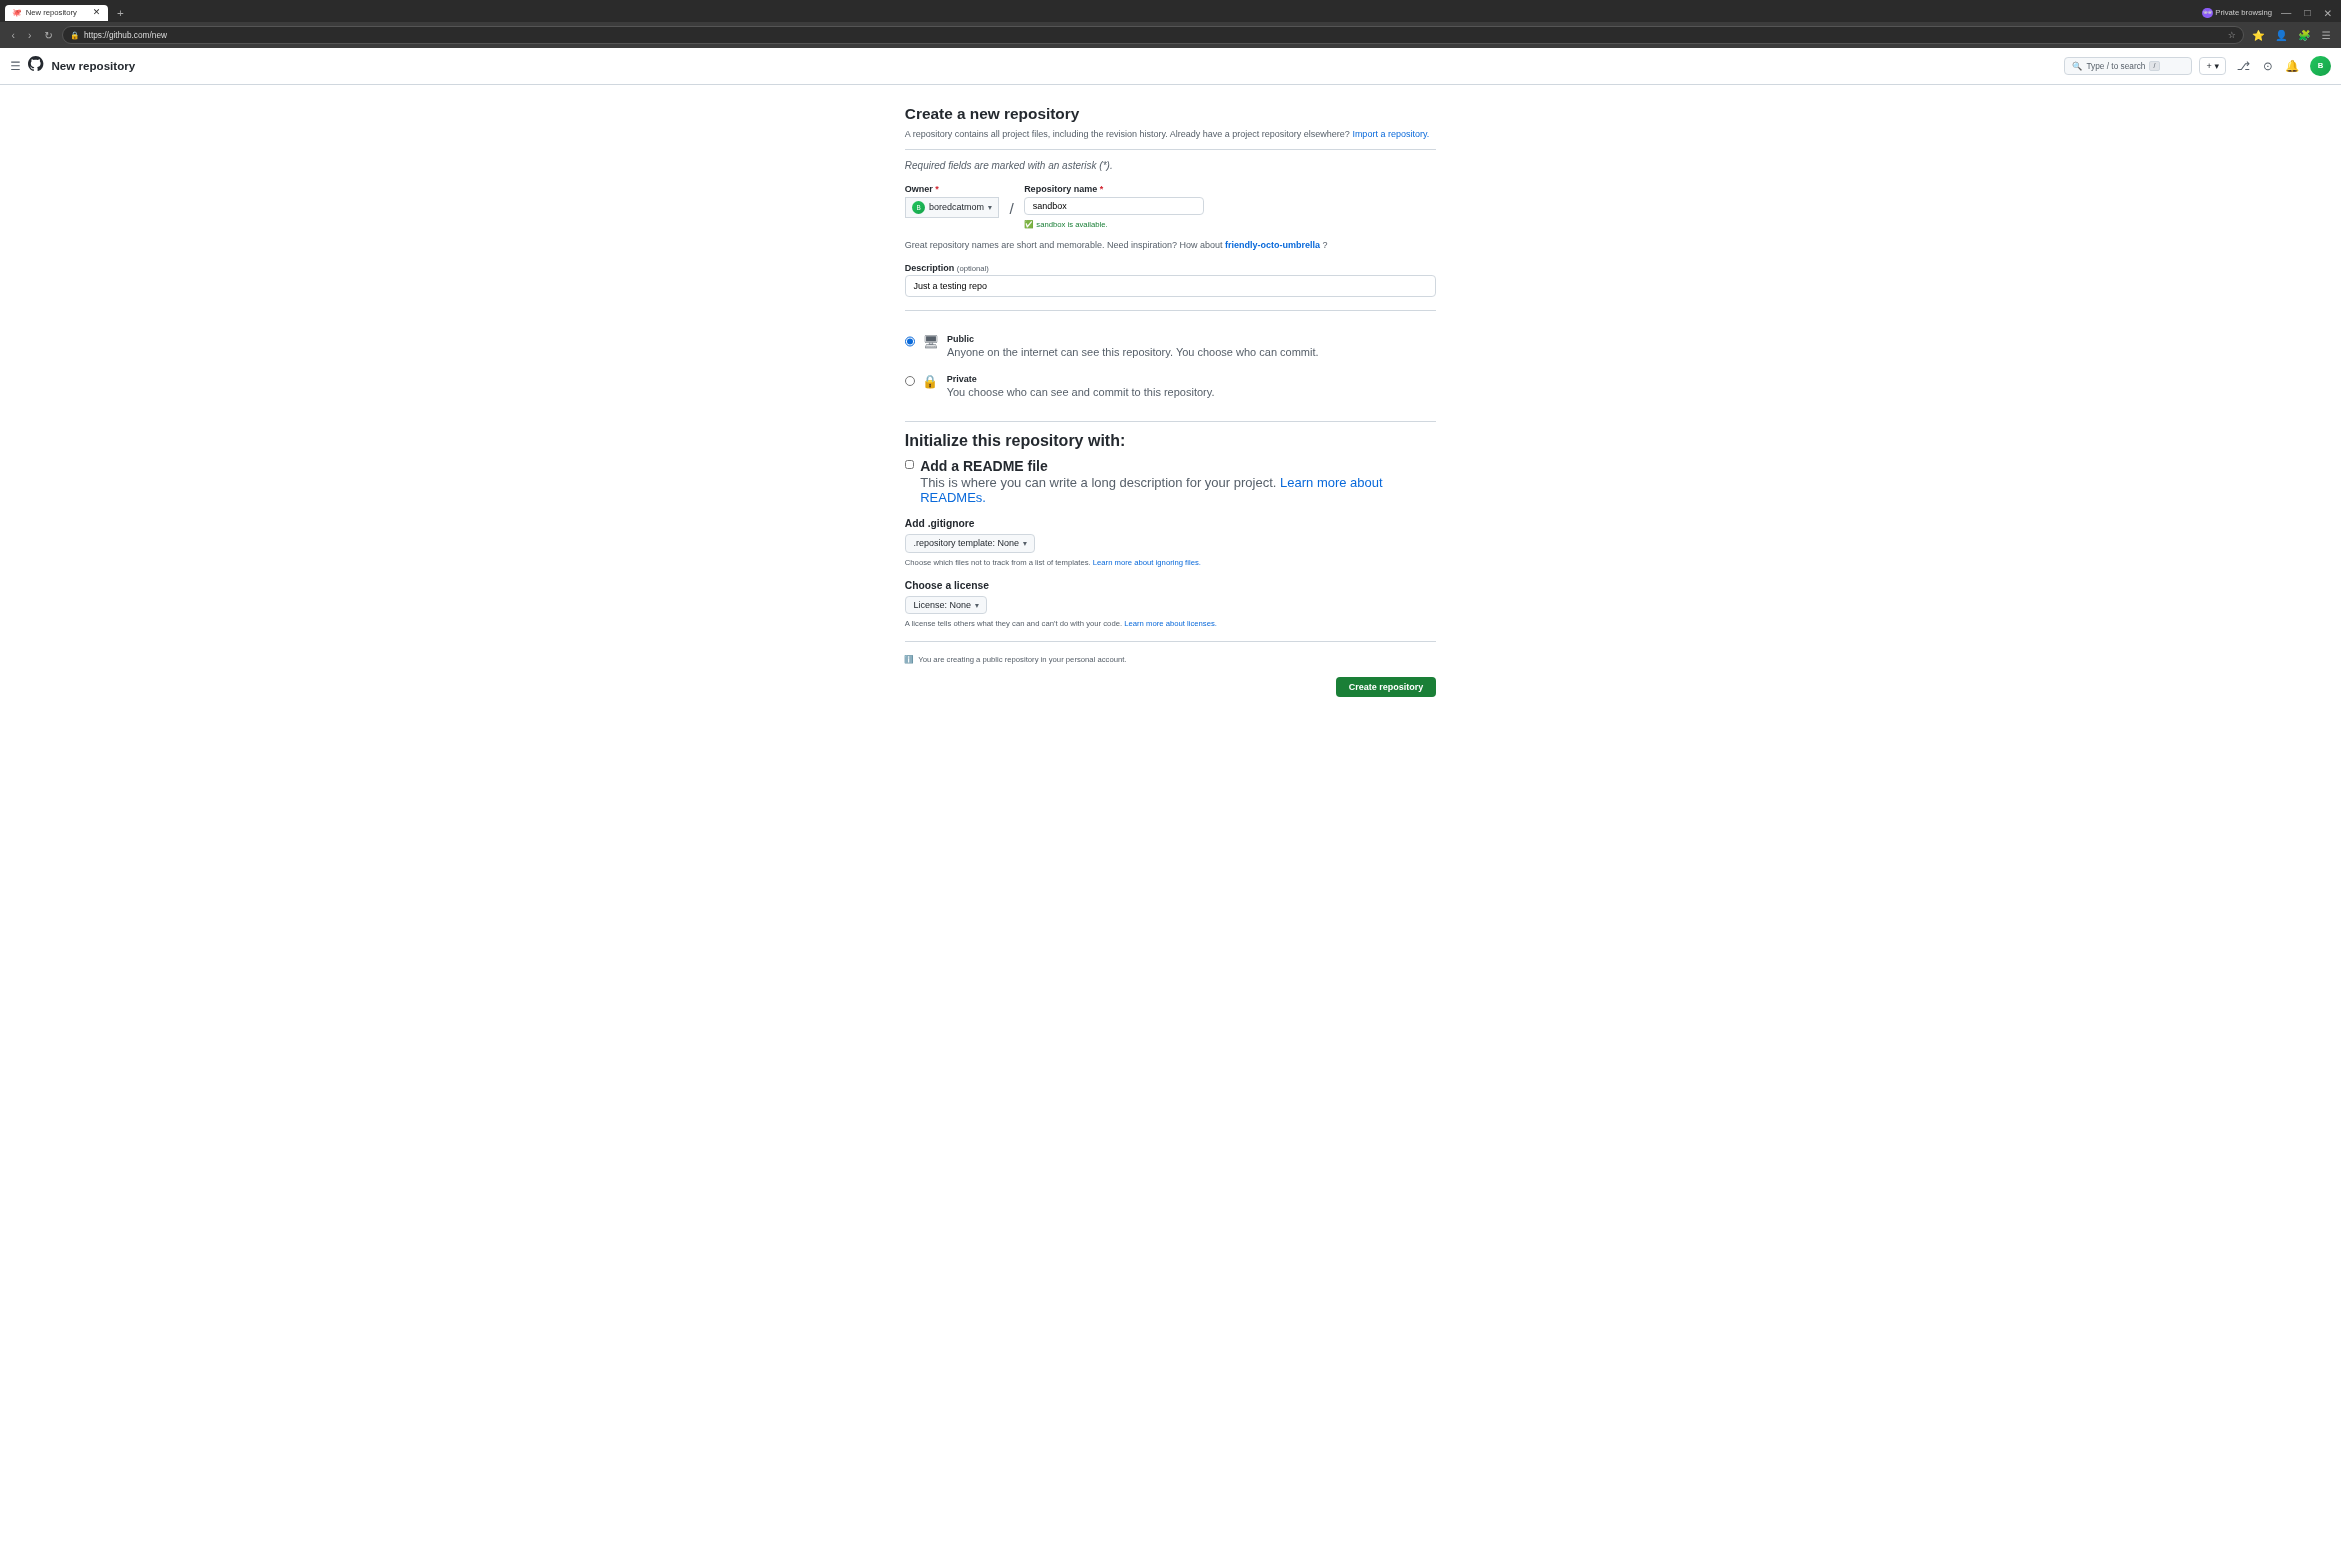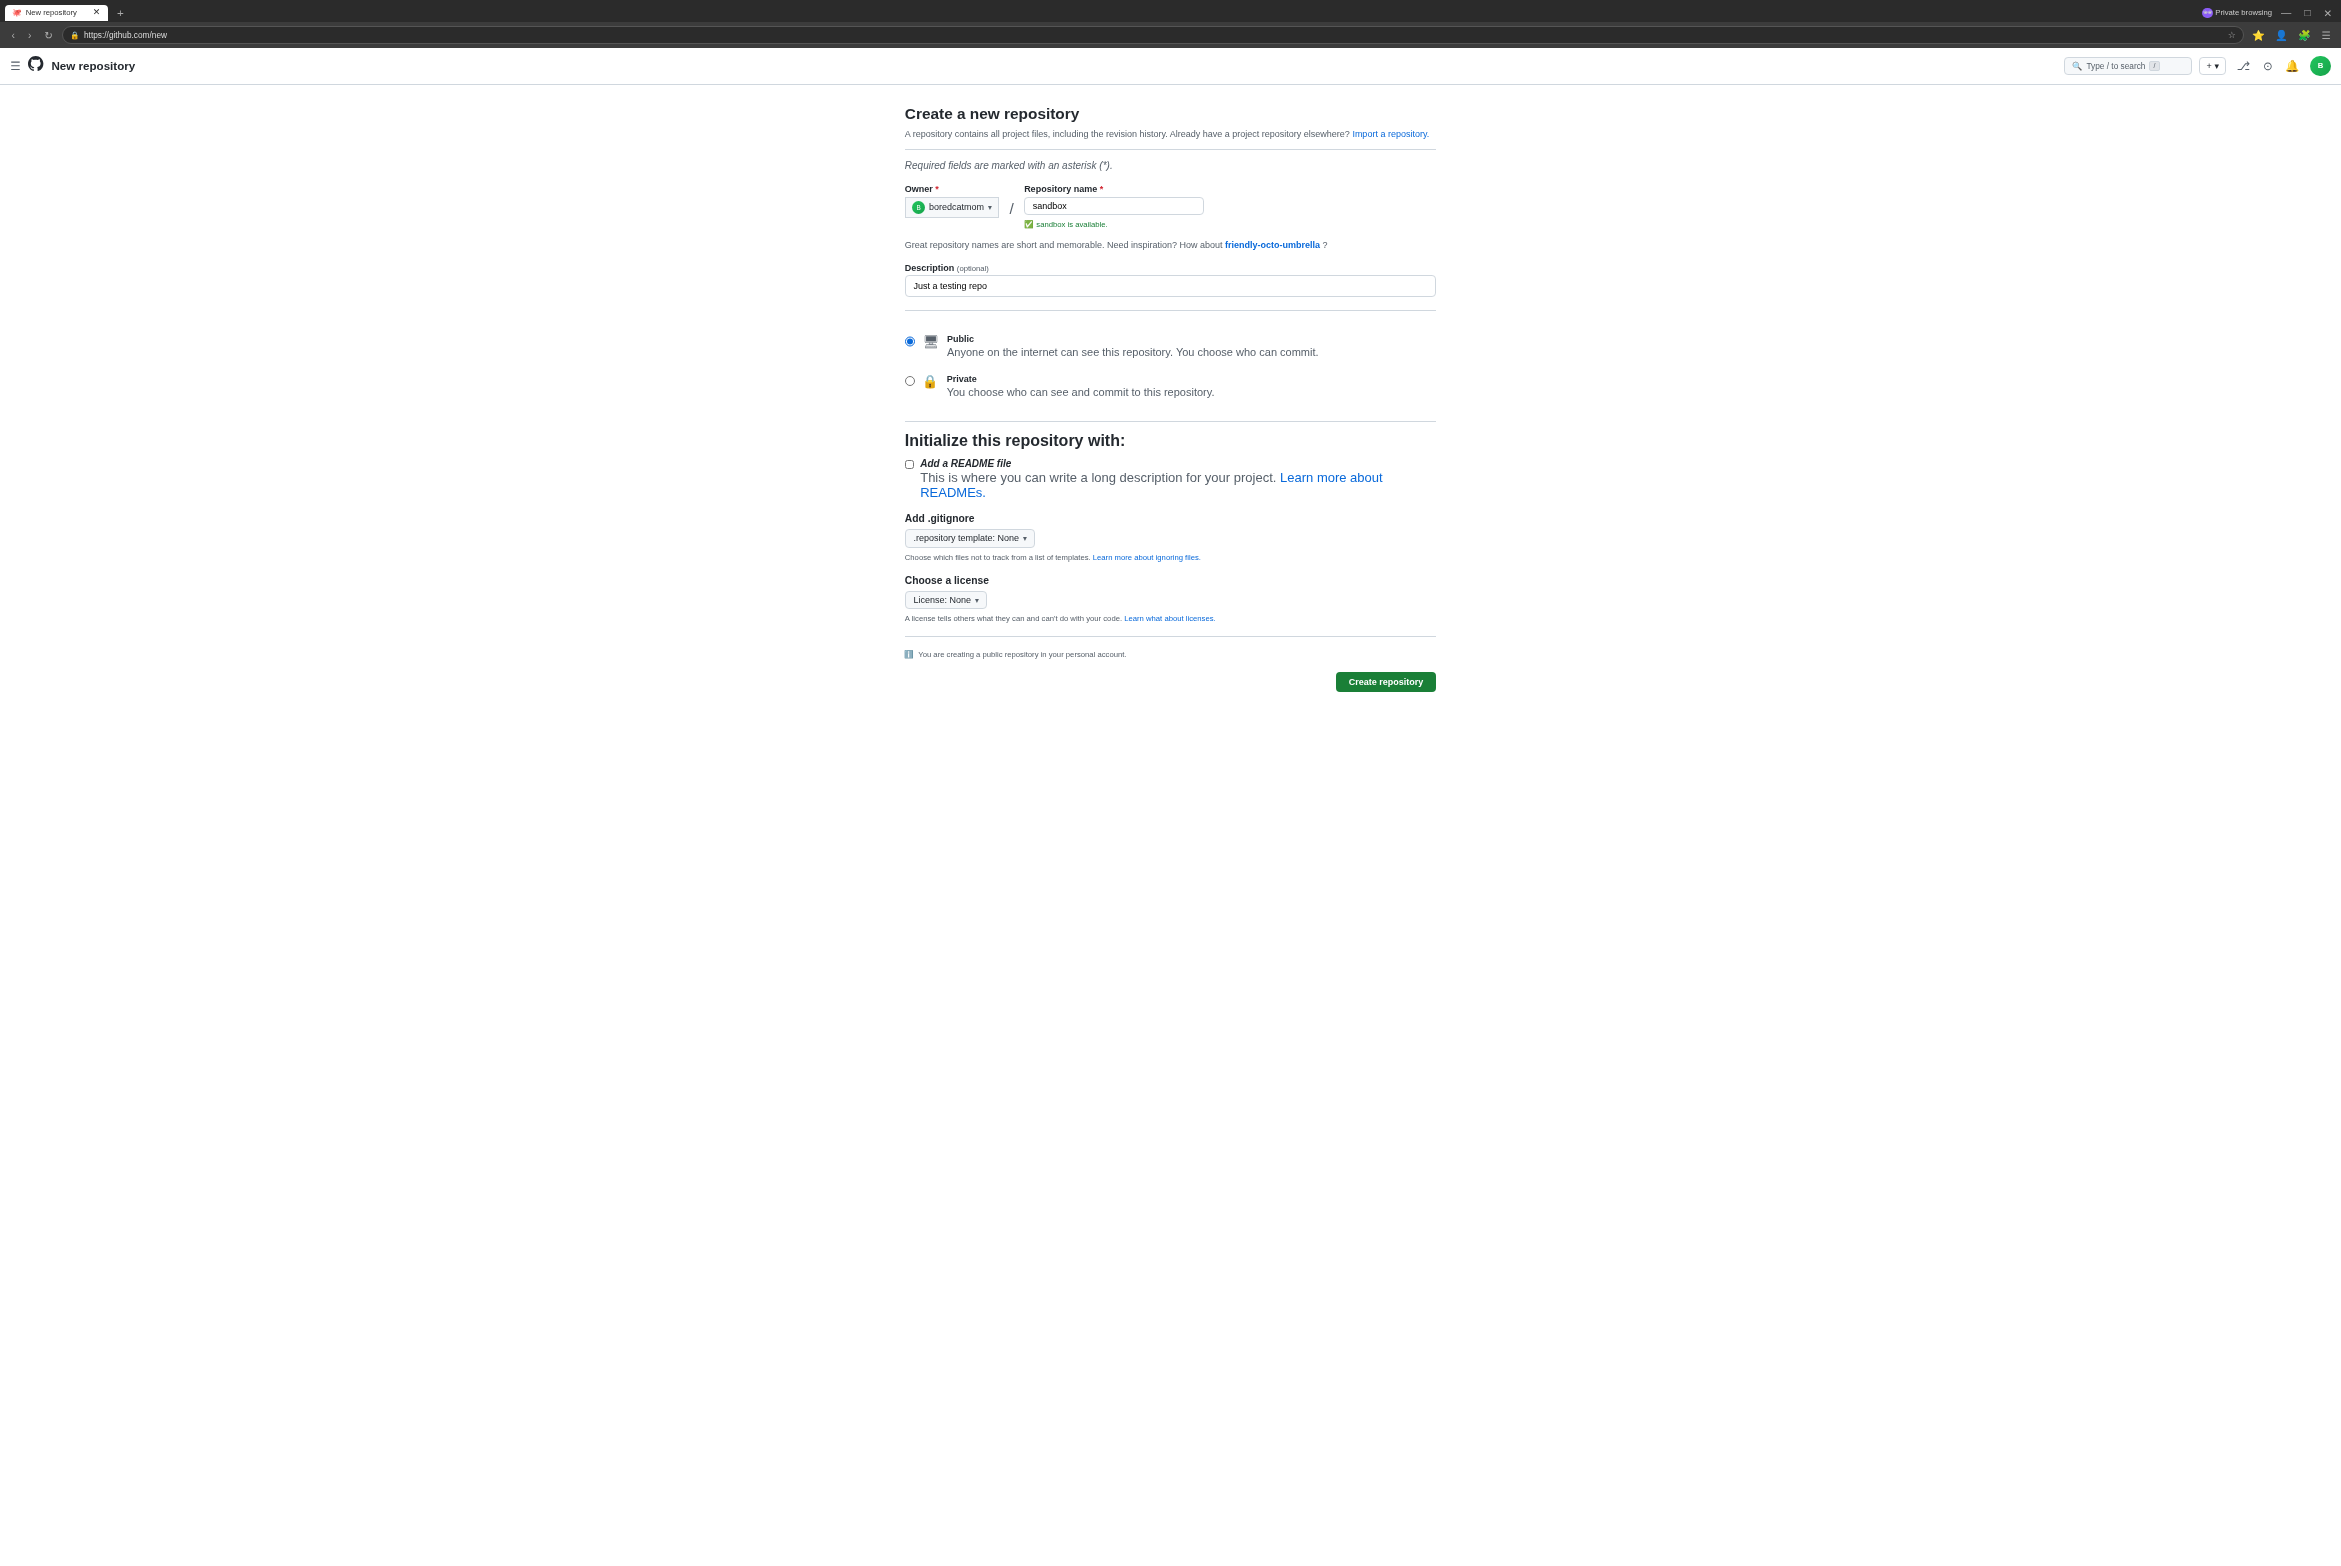--- a/index.html
+++ b/index.html
@@ -73,21 +73,21 @@
     .visibility-option { display: flex; align-items: flex-start; gap: 7.7px; padding: 7.7px 0; }
     .visibility-option input[type="radio"] { margin-top: 1.9px; accent-color: #0969da; width: 10.3px; height: 10.3px; cursor: pointer; }
     .visibility-option-icon { font-size: 13px; color: #57606a; }
     .visibility-option-text .vis-title { font-weight: 600; color: #24292f; font-size: 9px; }
     .visibility-option-text .vis-desc { color: #57606a; font-size: 11px; margin-top: 2px; }
 
     .init-section { margin: 10.3px 0; }
     .init-title { font-size: 16px; font-weight: 600; color: #24292f; margin-bottom: 7.7px; }
     .readme-option { display: flex; align-items: flex-start; gap: 6.4px; }
     .readme-option input[type="checkbox"] { margin-top: 1.9px; accent-color: #0969da; width: 9px; height: 9px; cursor: pointer; }
-    .readme-option-text .readme-title { font-weight: 600; font-size: 10px; color: #24292f; font-style: italic; }
+    .readme-option-text .readme-title { font-weight: 600; font-size: 14px; color: #24292f; }
     .readme-option-text .readme-desc { color: #57606a; font-size: 13px; margin-top: 1.3px; }
     .readme-option-text a { color: #0969da; text-decoration: none; }
 
     .gitignore-section { margin: 13px 0; }
     .section-title { font-size: 10.3px; font-weight: 600; color: #24292f; margin-bottom: 5.1px; }
     .dropdown-select { display: inline-flex; align-items: center; gap: 3.9px; border: 0.6px solid #d0d7de; border-radius: 3.9px; padding: 3.2px 7.7px; background: #f6f8fa; cursor: pointer; font-size: 9px; color: #24292f; }
     .dropdown-select .chevron { color: #57606a; font-size: 7.7px; }
     .section-hint { font-size: 7.7px; color: #57606a; margin-top: 5.1px; }
     .section-hint a { color: #0969da; text-decoration: none; }
 
@@ -272,21 +272,21 @@
     </div>
 
     <div class="license-section">
       <div class="section-title">Choose a license</div>
       <button class="dropdown-select">
         <span>License: None</span>
         <span class="chevron">▾</span>
       </button>
       <div class="section-hint">
         <span>A license tells others what they can and can't do with your code.</span>
-        <a href="#">Learn what about licenses.</a>
+        <a href="#">Learn more about licenses.</a>
       </div>
     </div>
 
     <hr class="form-divider">
 
     <div class="warning-section">
       <span class="info-icon">ℹ️</span>
       <span>You are creating a public repository in your personal account.</span>
     </div>
 

